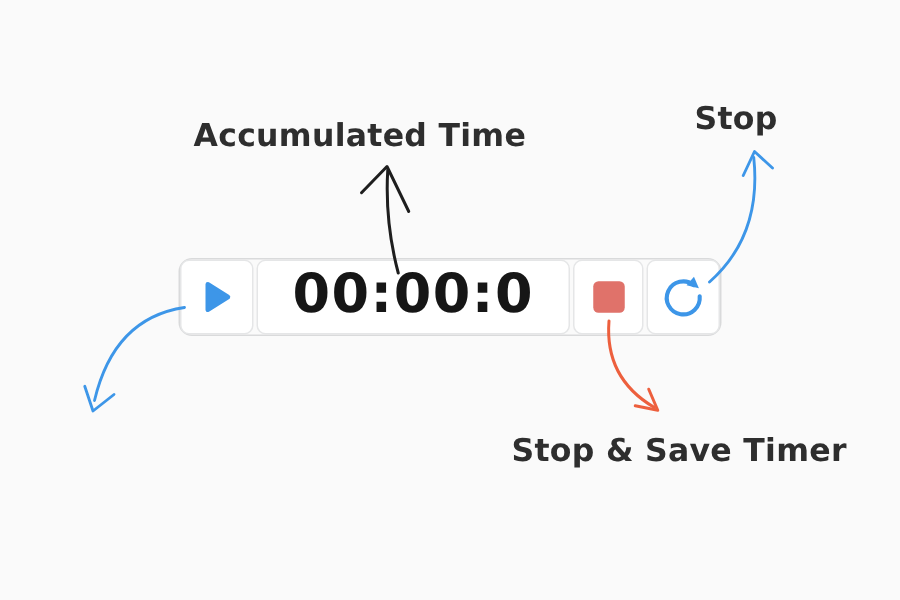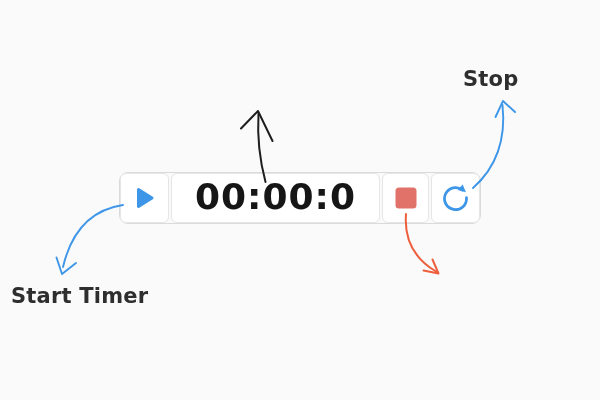--- a/index.html
+++ b/index.html
@@ -83,22 +83,23 @@
   .aw-2   { stroke-width: 2; }
   .aw-19  { stroke-width: 1.9; }
 
   .icon-svg { display: block; }
 </style>
 </head>
 <body>
 
 <div id="stage">
 
+  <div class="label" id="lbl-accumulated">Accumulated Time</div>
   <div class="label" id="lbl-reset">Stop</div>
-  <div class="label" id="lbl-start">Start Timer</div>
+  <div class="label" id="lbl-stopsave">Stop &amp; Save Timer</div>
 
   <div class="toolbar">
 
     <div class="cell cell-play">
       <svg class="icon-svg" width="20" height="24" viewBox="0 0 20 24">
         <polygon points="3.5,3.5 17,12 3.5,20.5" stroke-width="3" stroke-linejoin="round" fill="#3d96e8" stroke="#3d96e8"></polygon>
       </svg>
     </div>
 
     <div class="cell cell-time">

